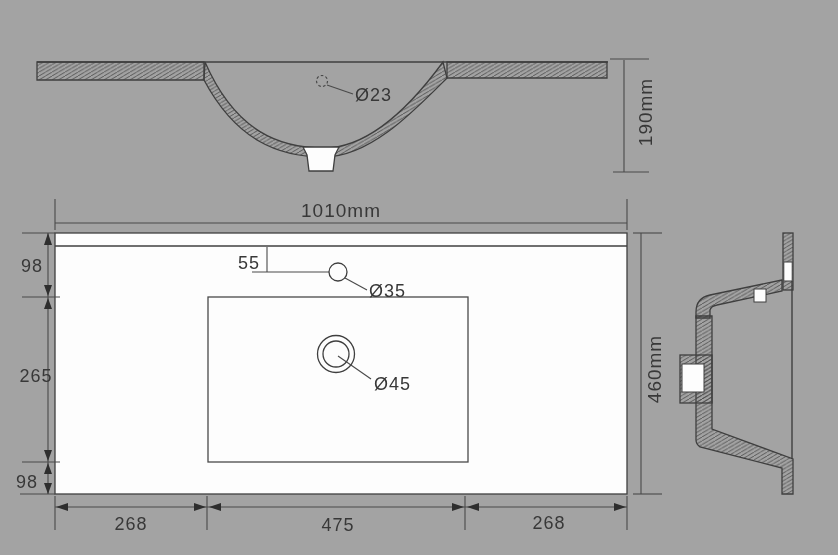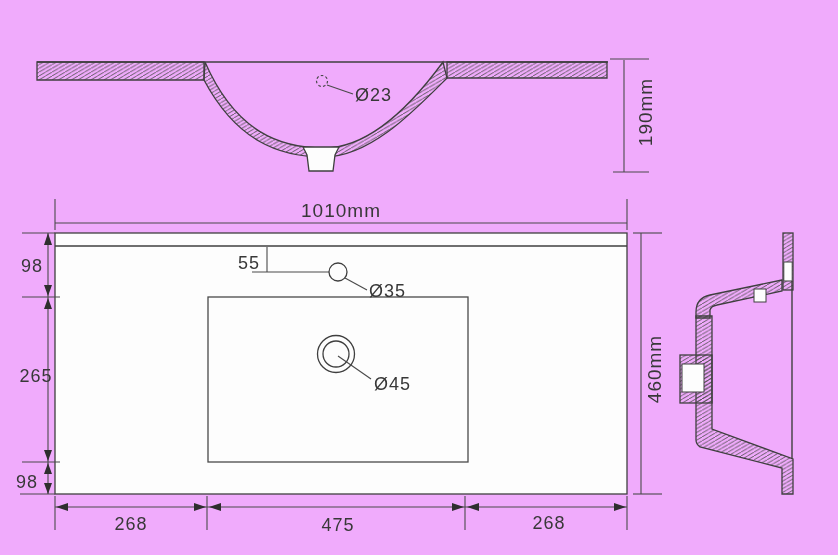--- a/index.html
+++ b/index.html
@@ -3,21 +3,21 @@
 <meta charset="utf-8">
 <style>
   html, body {
     margin: 0;
     padding: 0;
     background: #fdfdfd;
   }
   .drawing-wrap {
     width: 838px;
     height: 555px;
-    background: #f0abfc;
+    background: #a3a3a3;
     position: relative;
     overflow: hidden;
     font-family: "Liberation Sans", sans-serif;
   }
   svg { display: block; }
   .outline { fill: none; stroke: #3f3f3f; stroke-width: 1.4; }
   .hatched { fill: url(#hatch); stroke: #3f3f3f; stroke-width: 1.3; }
   .whiteface { fill: #fdfdfd; stroke: #3f3f3f; stroke-width: 1.3; }
   .dimline { fill: none; stroke: #4a4a4a; stroke-width: 1.1; }
   .arrow { fill: #2e2e2e; stroke: none; }

